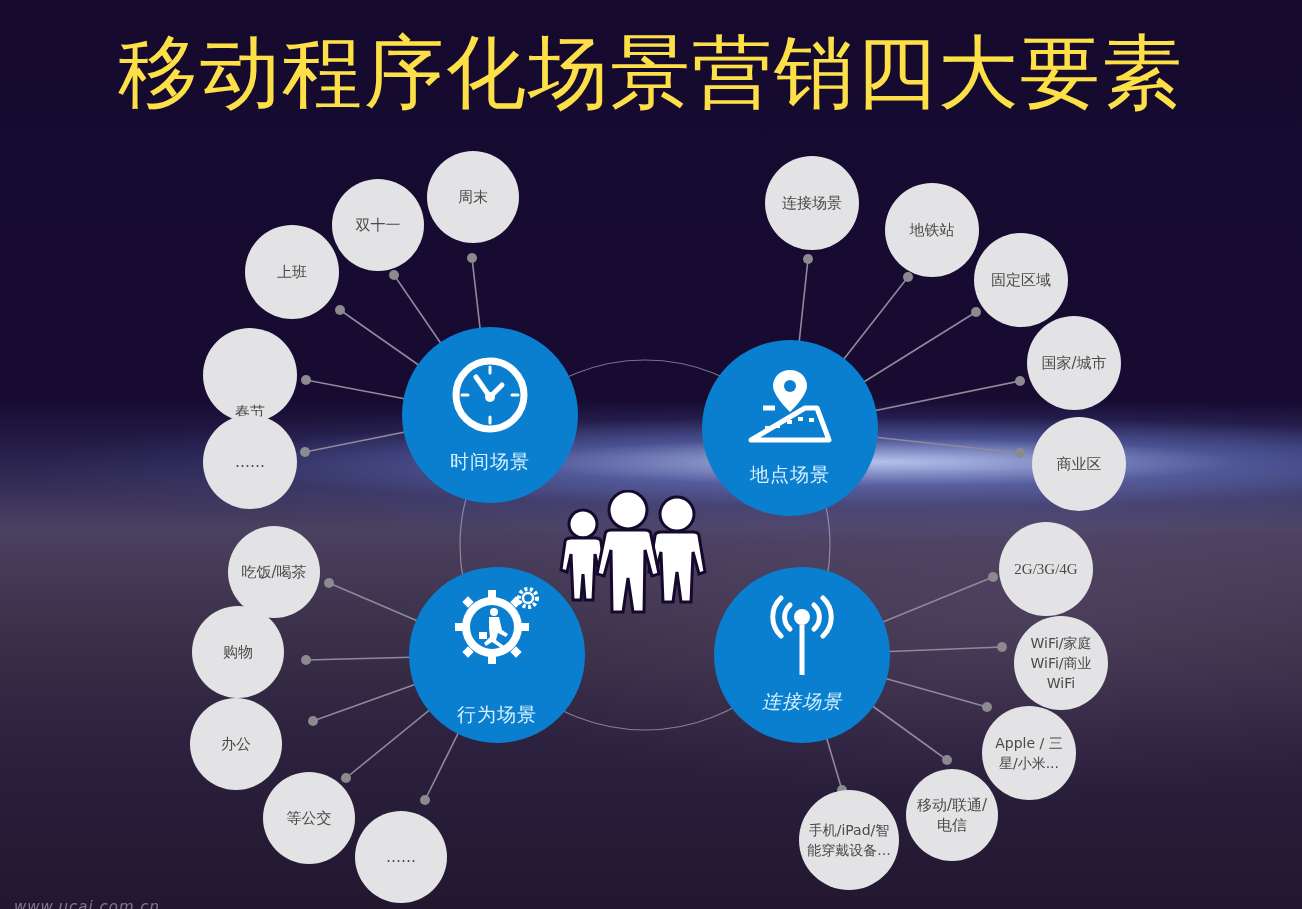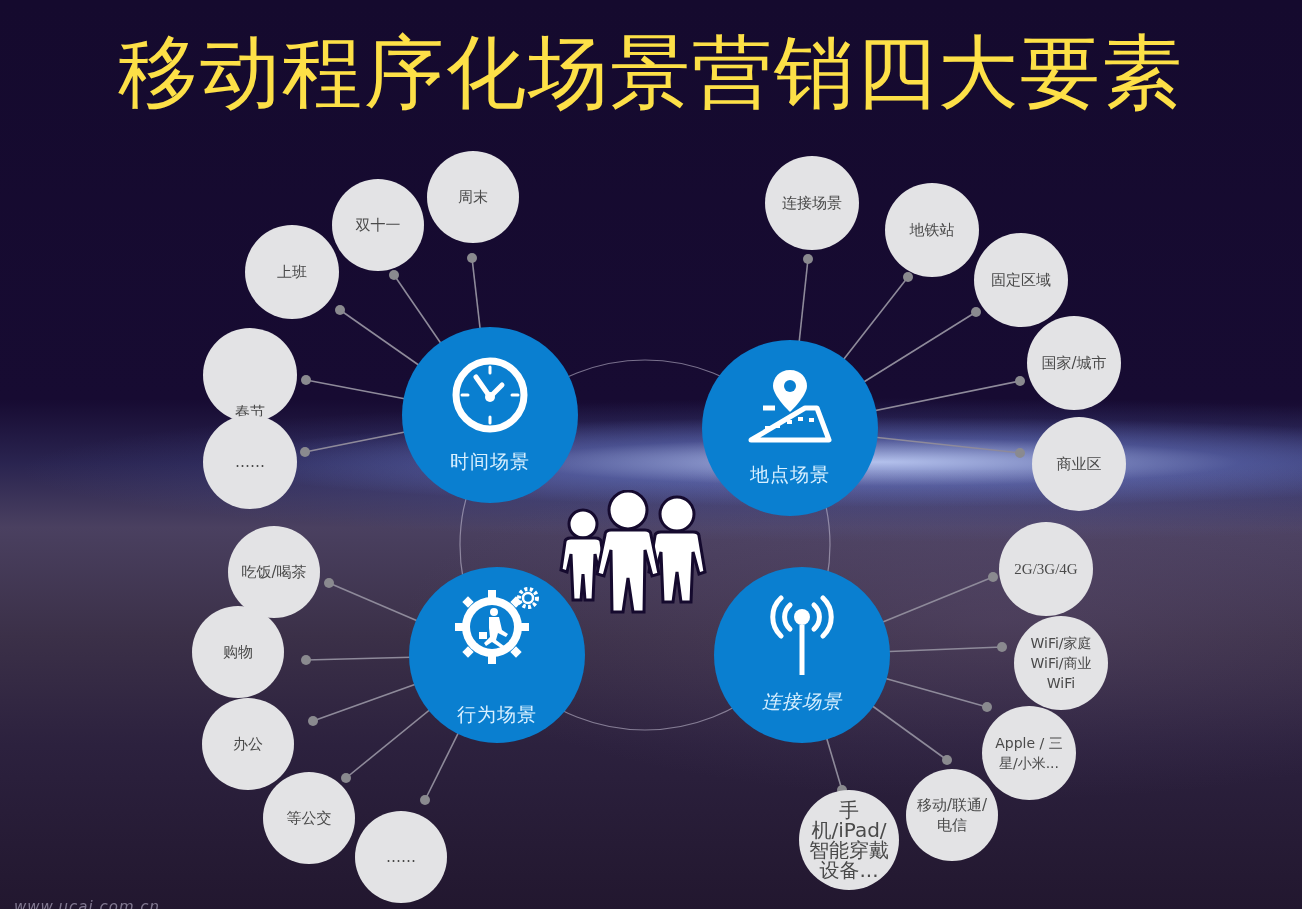--- a/index.html
+++ b/index.html
@@ -113,21 +113,21 @@
     </div>
     <div class="node" style="left: 1032px; top: 417px; width: 94px; height: 94px;">
       <span>商业区</span>
     </div>
     <div class="node" style="left: 228px; top: 526px; width: 92px; height: 92px;">
       <span>吃饭/喝茶</span>
     </div>
     <div class="node" style="left: 192px; top: 606px; width: 92px; height: 92px;">
       <span>购物</span>
     </div>
-    <div class="node" style="left: 202px; top: 698px; width: 92px; height: 92px; text-align: center;">
+    <div class="node" style="left: 190px; top: 698px; width: 92px; height: 92px; text-align: center;">
       <span>办公</span>
     </div>
     <div class="node" style="left: 263px; top: 772px; width: 92px; height: 92px;">
       <span>等公交</span>
     </div>
     <div class="node" style="left: 355px; top: 811px; width: 92px; height: 92px;">
       <span>……</span>
     </div>
     <div class="node" style="left: 999px; top: 522px; width: 94px; height: 94px; font-family: Liberation Serif, serif;">
       <span>2G/3G/4G</span>
@@ -135,21 +135,21 @@
     <div class="node" style="left: 1014px; top: 616px; width: 94px; height: 94px;">
       <span style="font-size: 14px;">WiFi/家庭WiFi/商业WiFi</span>
     </div>
     <div class="node" style="left: 982px; top: 706px; width: 94px; height: 94px;">
       <span style="font-size: 14px;">Apple / 三星/小米...</span>
     </div>
     <div class="node" style="left: 906px; top: 769px; width: 92px; height: 92px;">
       <span>移动/联通/电信</span>
     </div>
     <div class="node" style="left: 799px; top: 790px; width: 100px; height: 100px;">
-      <span style="font-size: 20px;">手机/iPad/智能穿戴设备...</span>
+      <span style="font-size: 14px;">手机/iPad/智能穿戴设备...</span>
     </div>
   </div>
 
 <div class="hub" id="hub-time" style="left: 402px; top: 327px; width: 176px; height: 176px;">
   <svg class="icon" viewBox="0 0 90 90">
     <circle cx="45" cy="40" r="34" fill="none" stroke="#fff" stroke-width="7"></circle>
     <g stroke="#fff" stroke-width="3" stroke-linecap="round">
       <line x1="45" y1="12" x2="45" y2="18"></line>
         <line x1="45" y1="62" x2="45" y2="68"></line>
       <line x1="17" y1="40" x2="23" y2="40"></line>

